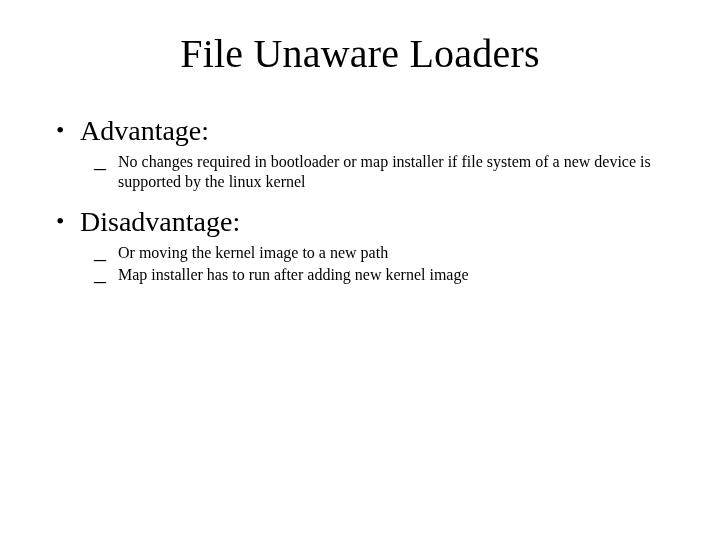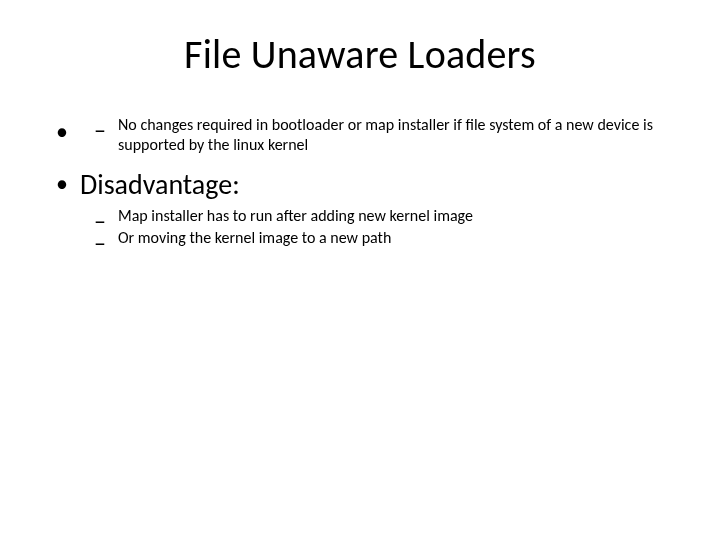--- a/index.html
+++ b/index.html
@@ -10,20 +10,21 @@
     background: #ffffff;
     font-family: Calibri, "Segoe UI", Arial, sans-serif;
     color: #000;
     overflow: hidden;
   }
   .slide {
     width: 720px;
     height: 540px;
     box-sizing: border-box;
     padding: 20px 50px 0 50px;
+    font-family: Liberation Serif, serif;
   }
   .title {
     text-align: center;
     font-size: 40px;
     font-weight: 400;
     margin: 10px 0 36px 0;
     letter-spacing: 0.2px;
   }
   ul.level1 {
     list-style: none;
@@ -66,25 +67,26 @@
   }
 </style>
 </head>
 <body>
 
 <div class="slide">
   <div class="title">File Unaware Loaders</div>
 
   <ul class="level1">
     <li>
+      <span>Advantage:</span>
       <ul class="level2">
         <li>No changes required in bootloader or map installer if file system of a new device is supported by the linux kernel</li>
       </ul>
     </li>
     <li>
       <span>Disadvantage:</span>
       <ul class="level2">
+        <li>Or moving the kernel image to a new path</li>
         <li>Map installer has to run after adding new kernel image</li>
-        <li>Or moving the kernel image to a new path</li>
       </ul>
     </li>
   </ul>
 </div>
 
 </body></html>

